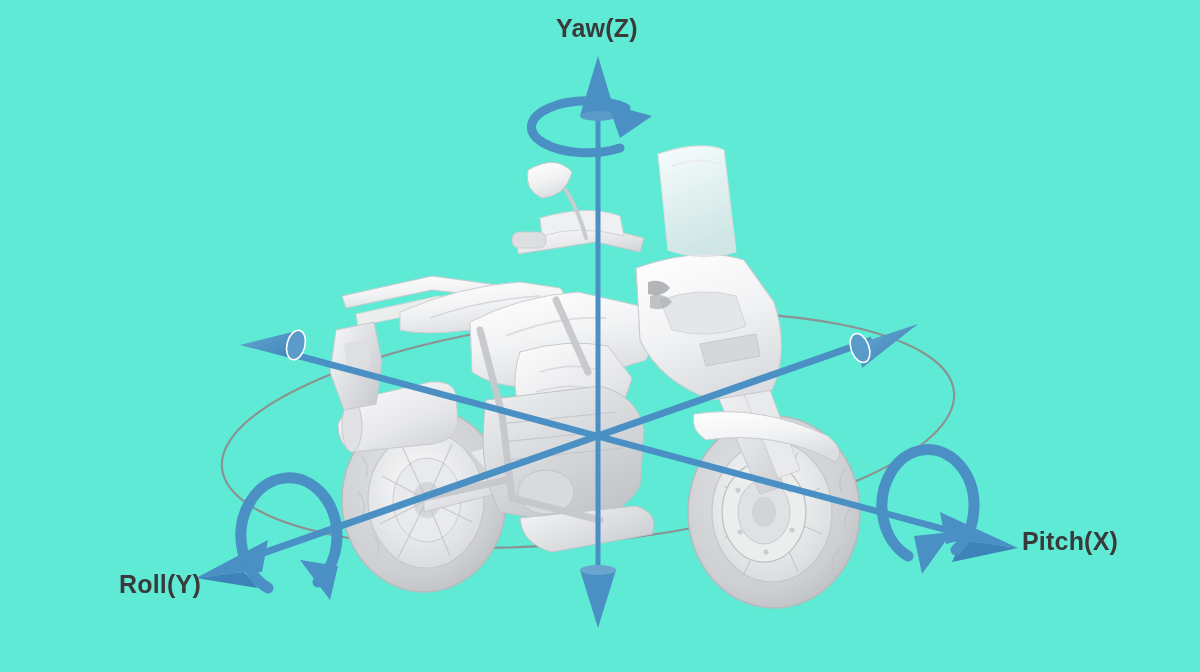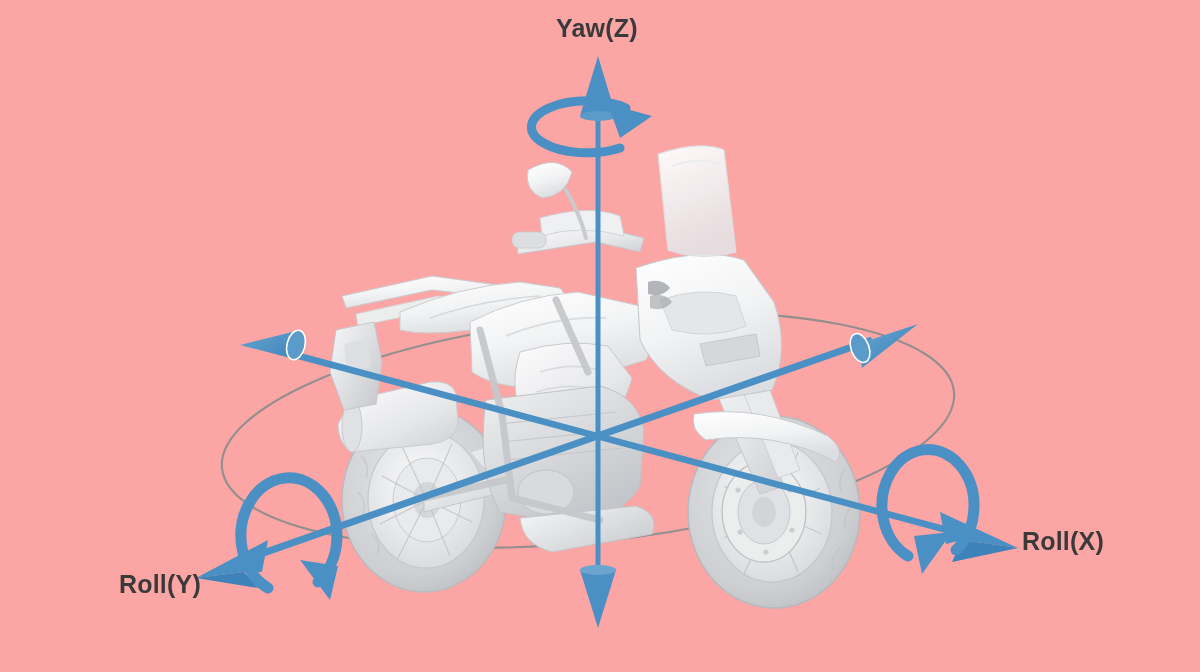--- a/index.html
+++ b/index.html
@@ -8,21 +8,21 @@
     padding: 0;
     background: #ffffff;
   }
   body {
     font-family: "Liberation Sans", sans-serif;
   }
   #stage {
     position: relative;
     width: 1200px;
     height: 672px;
-    background: #fca5a5;
+    background: #5eead4;
     overflow: hidden;
   }
   #diagram-svg {
     position: absolute;
     left: 0;
     top: 0;
     width: 1200px;
     height: 672px;
   }
   .axis-label {
@@ -288,17 +288,17 @@
 
     <g>
       <path d="M908 556 A46 56 0 1 1 956 550" fill="none" stroke="#4a90c4" stroke-width="11" stroke-linecap="round"></path>
       <polygon points="922,574 952,532 914,536" fill="#4a90c4"></polygon>
     </g>
 
   </svg>
 
   <div class="axis-label" id="label-yaw">Yaw(Z)</div>
 
-  <div class="axis-label" id="label-roll">Roll(X)</div>
+  <div class="axis-label" id="label-roll">Pitch(X)</div>
 
   <div class="axis-label" id="label-pitch">Roll(Y)</div>
 
 </div>
 
 </body></html>

